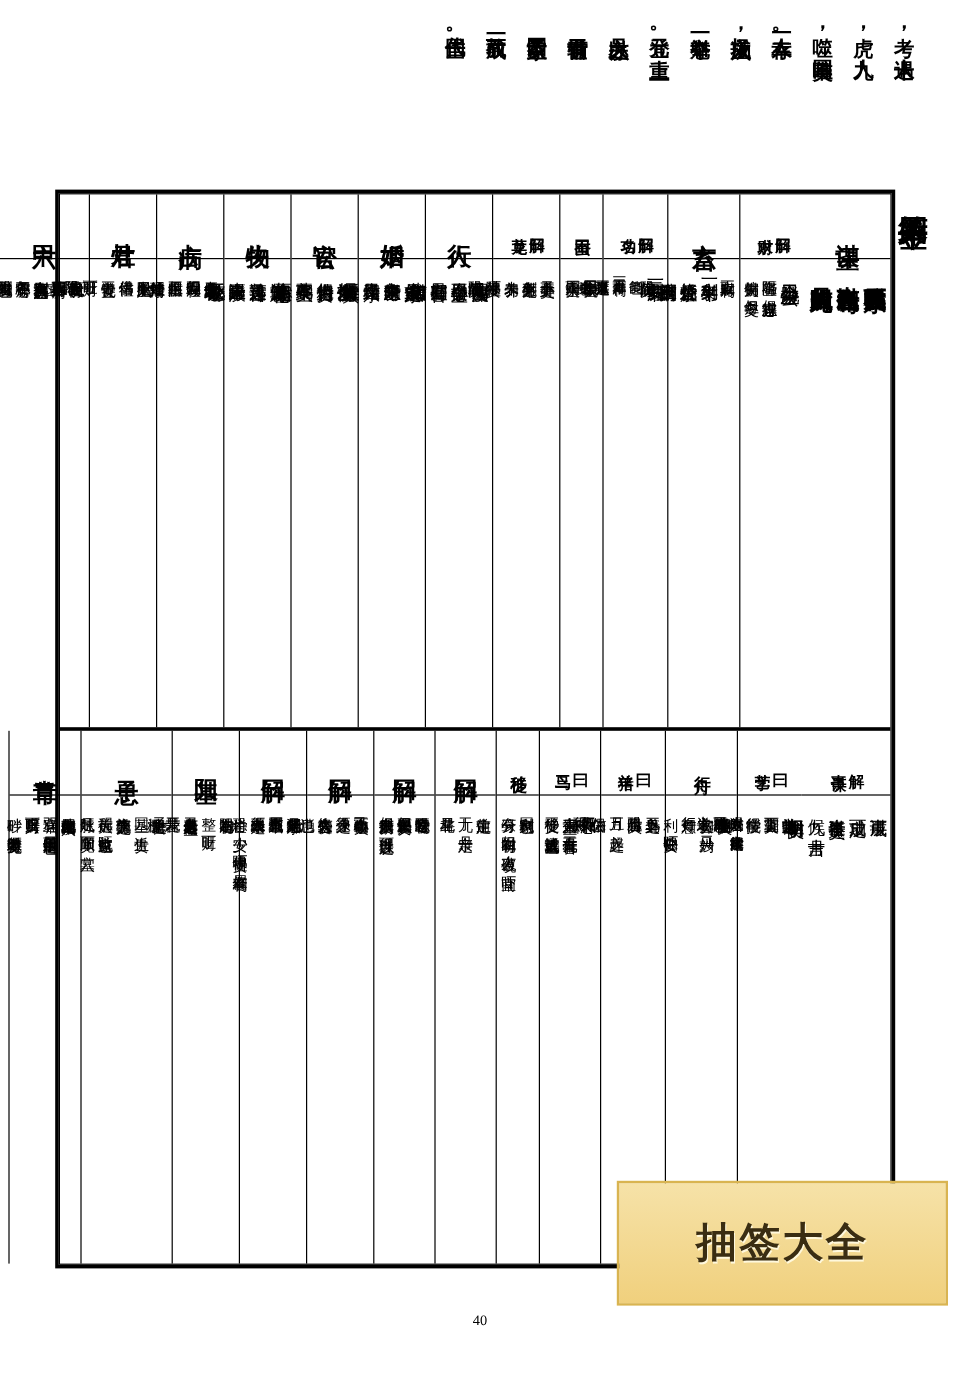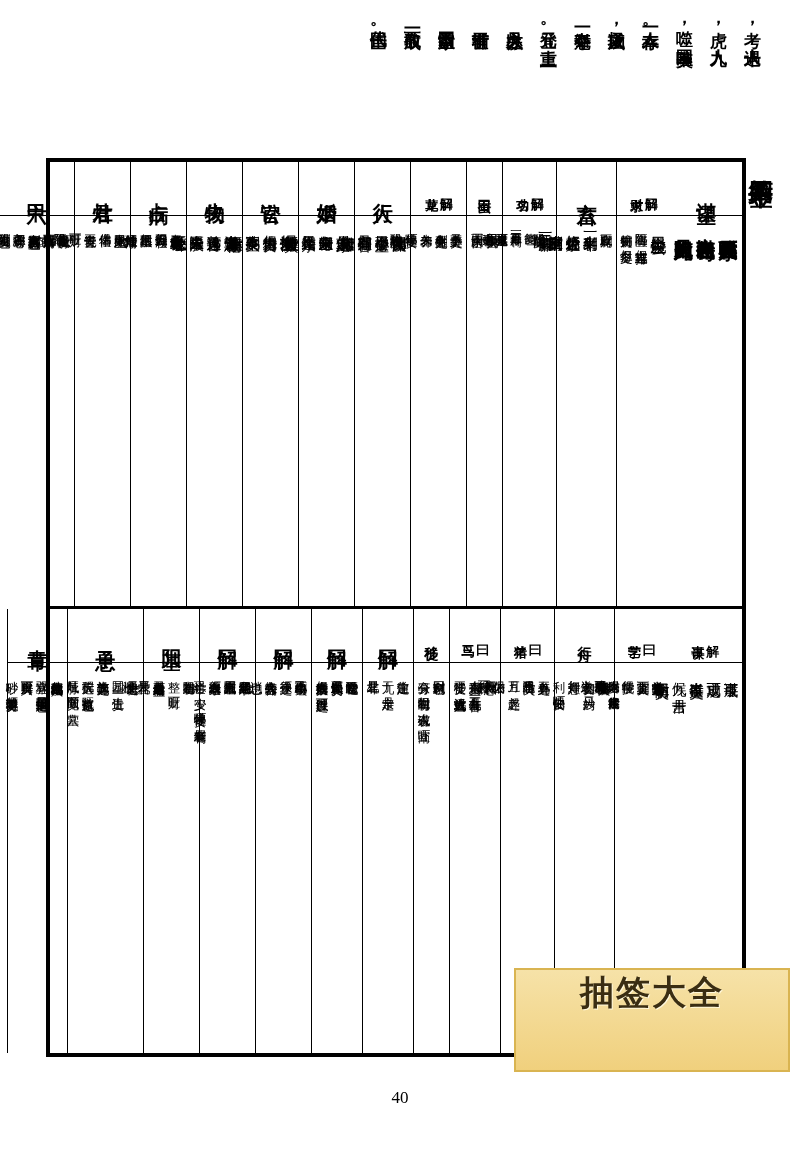--- a/index.html
+++ b/index.html
@@ -176,35 +176,35 @@
   .w-zixi      { width: 56px; }
   .w-qingcao   { width: 76px; }
 
   
   .page-num {
     position: absolute;
     left: 0;
     right: 0;
     bottom: 56px;
     text-align: center;
-    font-size: 17px;
+    font-size: 12px;
     font-family: "Liberation Serif", serif;
   }
 
   
   .watermark {
     position: absolute;
     right: 10px;
-    bottom: 92px;
+    bottom: 76px;
     width: 272px;
     height: 100px;
     background: linear-gradient(#f6e2a8, #f0d07d);
     border: 2px solid #d9b451;
     display: flex;
-    align-items: flex-start;
+    align-items: center;
     justify-content: center;
   }
   .watermark span {
     font-size: 34px;
     font-weight: 700;
     letter-spacing: 0.06em;
     color: #3a2d12;
     text-shadow: 1px 1px 0 #fff8dc;
   }
 </style>

